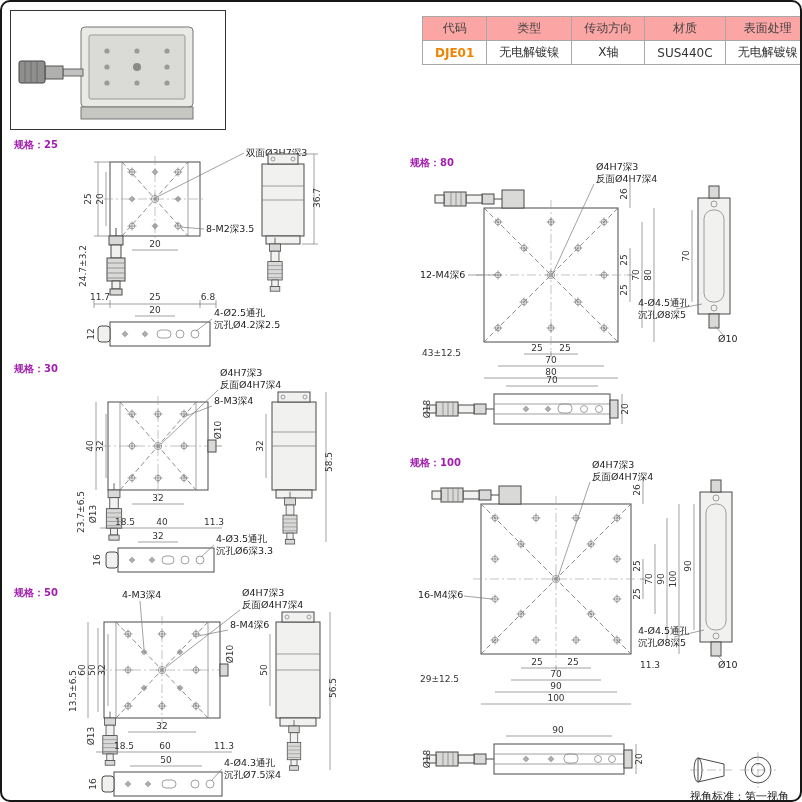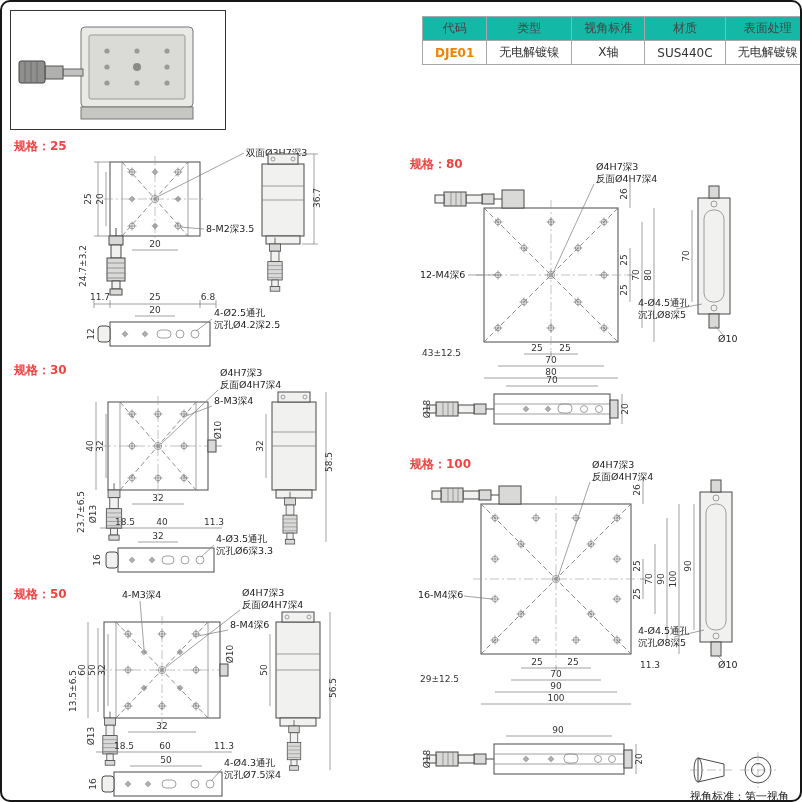--- a/index.html
+++ b/index.html
@@ -4,24 +4,24 @@
 <style>
   html,body{margin:0;padding:0;background:#fff;}
   .page{position:relative;width:802px;height:802px;background:#fff;border:2px solid #161616;
         border-radius:10px;box-sizing:border-box;overflow:hidden;
         font-family:"DejaVu Sans","Liberation Sans",sans-serif;}
   .photo{position:absolute;left:8px;top:8px;width:216px;height:120px;border:1px solid #333;
          background:#fff;box-sizing:border-box;}
   .spec-table{position:absolute;left:420px;top:14px;border-collapse:collapse;font-size:12px;}
   .spec-table th,.spec-table td{border:1px solid #a8a8a8;padding:3px 12px;text-align:center;
          font-weight:normal;color:#333;white-space:nowrap;}
-  .spec-table th{background:#14b8a6;color:#444;}
+  .spec-table th{background:#fca5a5;color:#444;}
   .spec-table td.code{color:#f08300;font-weight:bold;}
   .section{position:absolute;}
-  .sec-label{position:absolute;left:4px;top:0;color:#ef4444;font-size:12px;font-weight:bold;z-index:2;}
+  .sec-label{position:absolute;left:4px;top:0;color:#a21caf;font-size:10px;font-weight:bold;z-index:2;}
   .section svg{position:absolute;left:0;top:0;}
   svg text{font-family:"DejaVu Sans","Liberation Sans",sans-serif;}
   .dim{font-size:9px;fill:#333;}
   .note{font-size:9.5px;fill:#222;}
   .big{font-size:11px;fill:#222;}
   .ln{stroke:#4a4a4a;stroke-width:1;fill:#ffffff;}
   .lnn{stroke:#4a4a4a;stroke-width:1;fill:none;}
   .fil{fill:#f1f1f0;stroke:#4a4a4a;stroke-width:1;}
   .fild{fill:#d9d9d8;stroke:#4a4a4a;stroke-width:1;}
   .thin{stroke:#7a7a7a;stroke-width:0.7;fill:none;}
@@ -97,21 +97,21 @@
       <line x1="20" y1="50" x2="20" y2="72" stroke="#6d6d6b" stroke-width="1"></line>
       <line x1="26" y1="50" x2="26" y2="72" stroke="#6d6d6b" stroke-width="1"></line>
     </svg>
   </div>
 
   <table class="spec-table">
     <tbody>
         <tr>
       <th>代码</th>
       <th>类型</th>
-      <th>视角标准</th>
+      <th>传动方向</th>
       <th>材质</th>
       <th>表面处理</th>
     </tr>
     <tr>
       <td class="code">DJE01</td>
       <td>无电解镀镍</td>
       <td>X轴</td>
       <td>SUS440C</td>
       <td>无电解镀镍</td>
     </tr>

